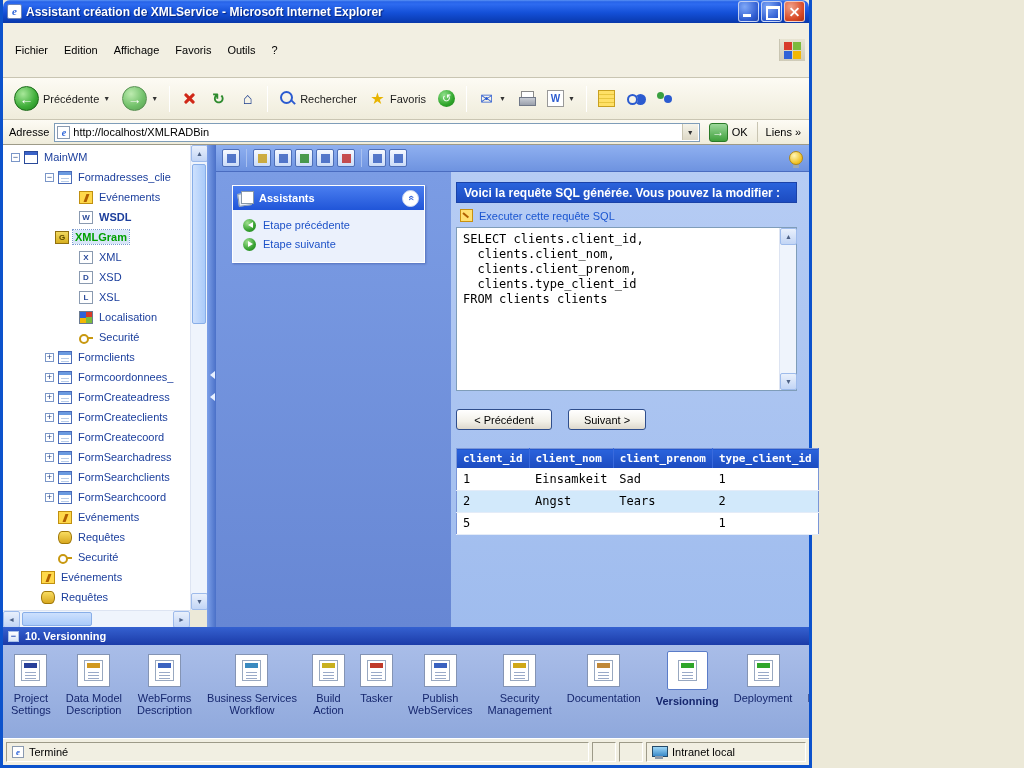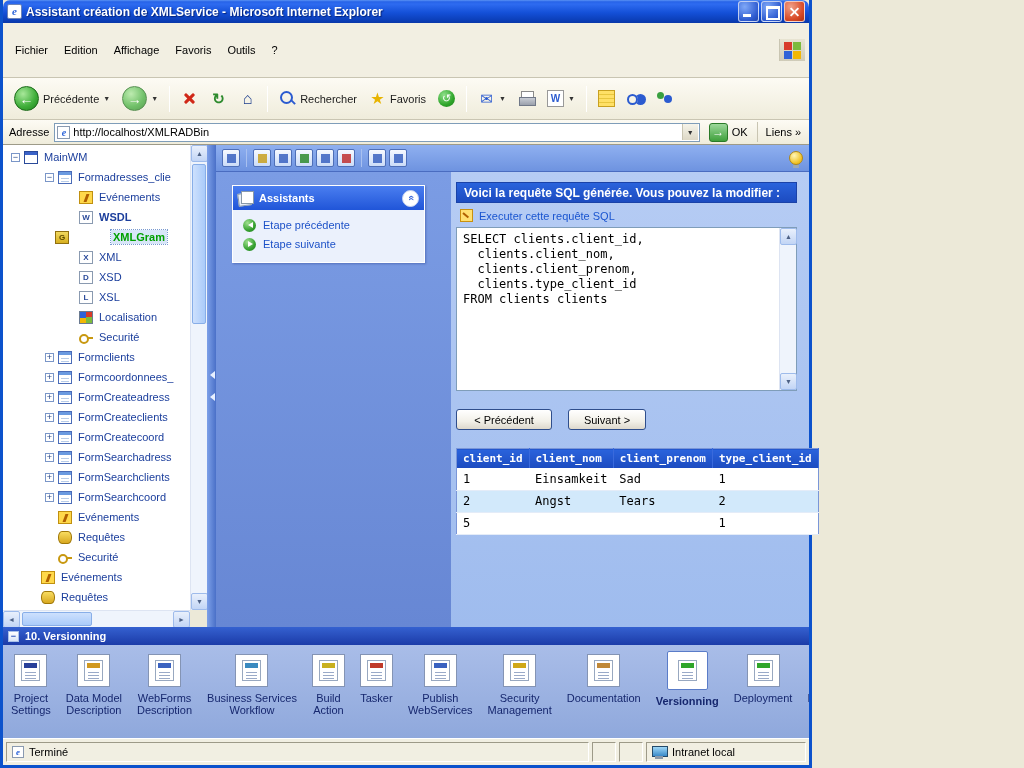--- a/index.html
+++ b/index.html
@@ -293,21 +293,21 @@
             <span class="tlabel">Formadresses_clie</span>
           </div>
           <div class="trow" style="padding-left: 76px;">
             <span class="ticon ti-events"></span>
             <span class="tlabel">Evénements</span>
           </div>
           <div class="trow" style="padding-left: 76px; font-weight: bold;">
             <span class="ticon ti-doc" data-letter="W"></span>
             <span class="tlabel">WSDL</span>
           </div>
-          <div class="trow sel" style="padding-left: 52px; gap: 38px;">
+          <div class="trow sel" style="padding-left: 52px;">
             <span class="ticon ti-xmlgram"></span>
             <span class="tlabel">XMLGram</span>
           </div>
           <div class="trow" style="padding-left: 76px;">
             <span class="ticon ti-doc" data-letter="X"></span>
             <span class="tlabel">XML</span>
           </div>
           <div class="trow" style="padding-left: 76px;">
             <span class="ticon ti-doc" data-letter="D"></span>
             <span class="tlabel">XSD</span>

